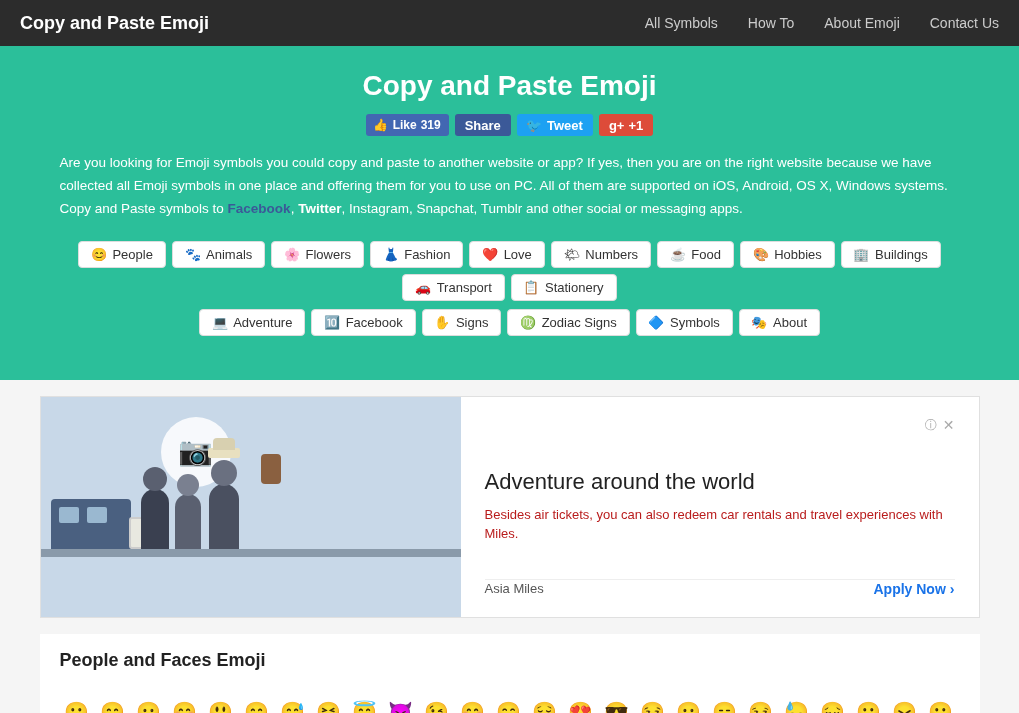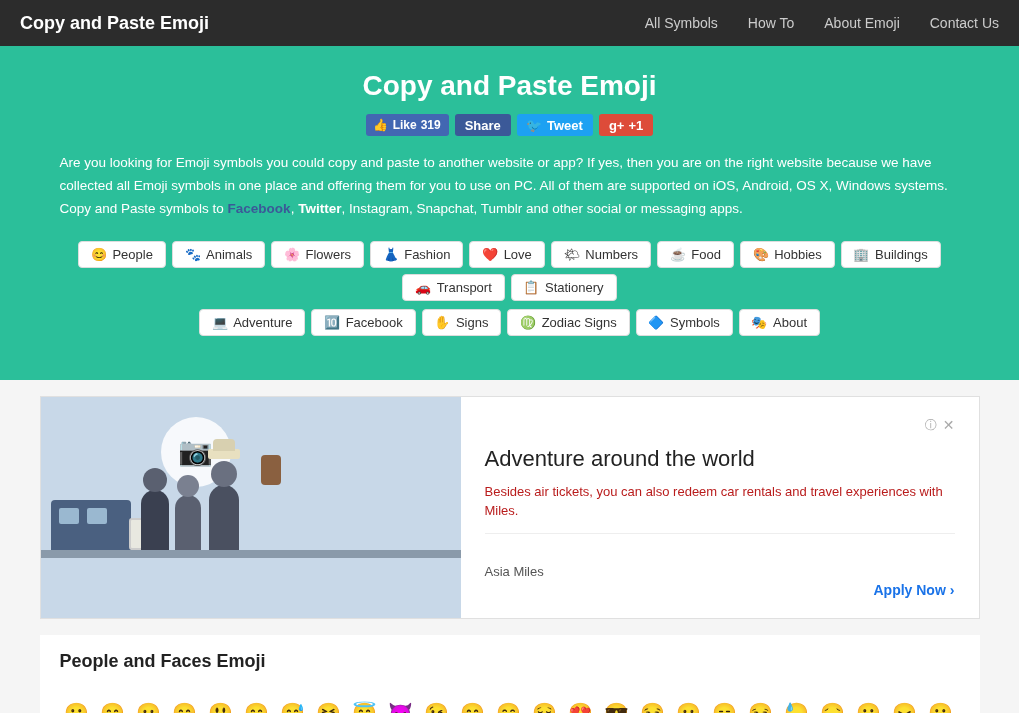--- a/index.html
+++ b/index.html
@@ -135,36 +135,35 @@
       color: #222;
       margin: 12px 0 10px;
     }
     .ad-desc {
       font-size: 13px;
       color: #b91c1c;
       line-height: 1.5;
     }
     .ad-footer {
       display: flex;
-      align-items: center;
+      align-items: flex-start;
       justify-content: space-between;
       border-top: 1px solid #eee;
-      padding-top: 12px;
+      padding-top: 1px;
       margin-top: 12px;
     }
     .ad-brand { font-size: 13px; color: #555; }
     .ad-cta {
       color: #1a73e8;
       font-size: 14px;
       font-weight: bold;
       cursor: pointer;
       display: flex;
       align-items: center;
       gap: 4px;
-      margin-top: 36px;
     }
 
     
     .emoji-section {
       background: #fff;
       max-width: 980px;
       margin: 0 auto 16px;
       padding: 16px 20px;
     }
     .emoji-section h2 {

